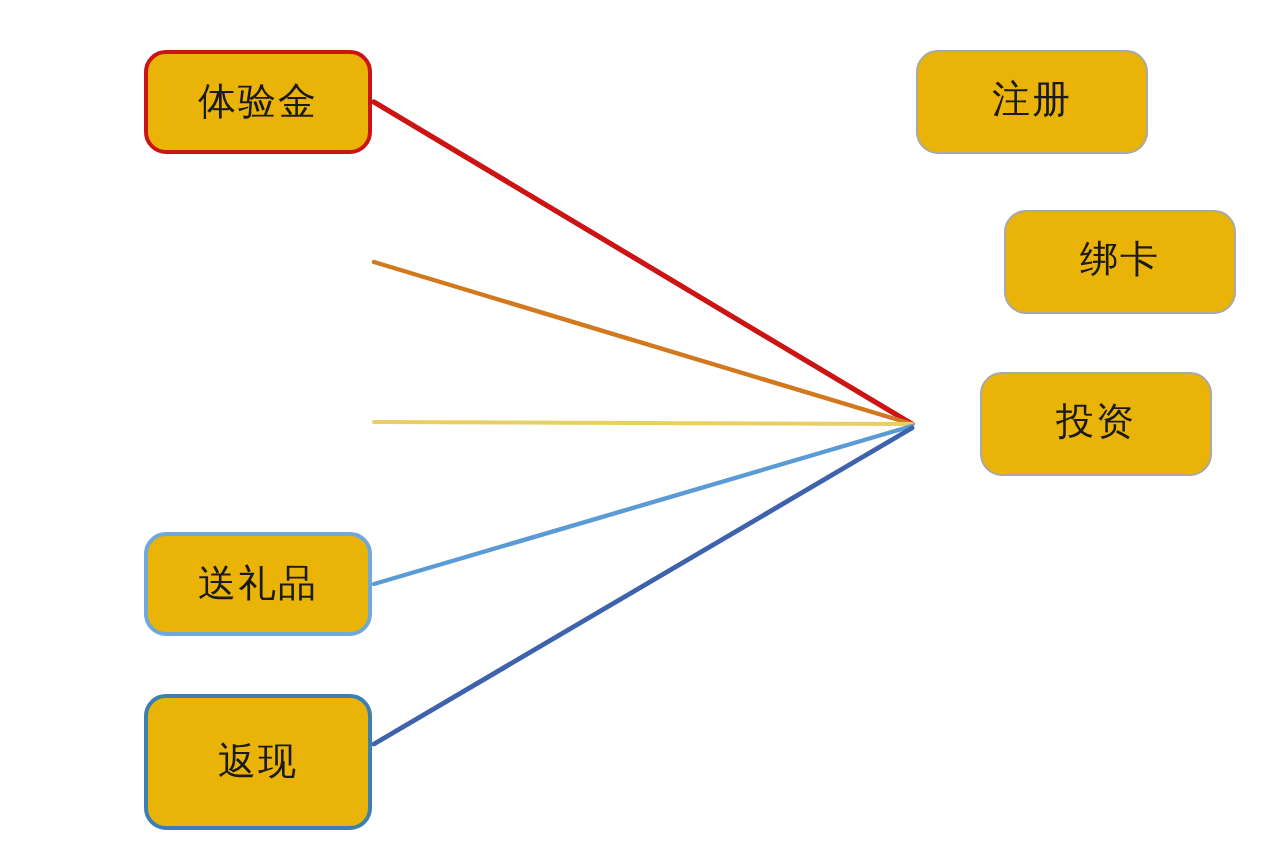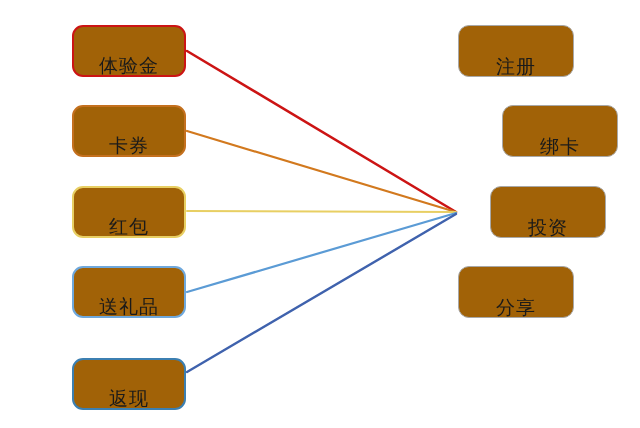--- a/index.html
+++ b/index.html
@@ -23,23 +23,23 @@
     left: 0;
     top: 0;
     width: 640px;
     height: 428px;
     pointer-events: none;
   }
   .node {
     position: absolute;
     box-sizing: border-box;
     display: flex;
-    align-items: flex-end;
+    align-items: center;
     justify-content: center;
-    background: #a16207;
+    background: #eab308;
     border-style: solid;
     border-radius: 11px;
     text-align: center;
     line-height: 1;
     color: #1a1a1a;
     font-size: 19px;
     letter-spacing: 1px;
     white-space: nowrap;
     z-index: 2;
   }
@@ -48,20 +48,21 @@
     width: 114px;
     height: 52px;
     border-width: 2.4px;
   }
   .node.right {
     left: 458px;
     width: 116px;
     height: 52px;
     border-width: 1.6px;
     border-color: #a8a8a8;
+    font-family: Liberation Mono, monospace;
   }
   .node-label {
     display: block;
   }
 </style>
 </head>
 <body>
 
 <div id="canvas">
 
@@ -69,39 +70,30 @@
       <line x1="187" y1="51" x2="456" y2="212" stroke="#CC1414" stroke-width="2.6" stroke-linecap="round"></line>
       <line x1="187" y1="131" x2="456" y2="212" stroke="#D2791E" stroke-width="2.2" stroke-linecap="round"></line>
       <line x1="187" y1="211" x2="456" y2="212" stroke="#E8CF63" stroke-width="2" stroke-linecap="round"></line>
       <line x1="187" y1="292" x2="456" y2="213" stroke="#5B9BD5" stroke-width="2.2" stroke-linecap="round"></line>
       <line x1="187" y1="372" x2="456" y2="214" stroke="#3F62AD" stroke-width="2.4" stroke-linecap="round"></line>
     </svg>
 
   <div class="node left" style="left: 72px; top: 25px; width: 114px; height: 52px; border-color: rgb(204, 20, 20);">
     <span class="node-label">体验金</span>
   </div>
-  <div class="node left" style="left: 72px; top: 105px; width: 114px; height: 52px; border-color: rgb(196, 112, 30);">
-    <span class="node-label">卡券</span>
-  </div>
-  <div class="node left" style="left: 72px; top: 186px; width: 114px; height: 52px; border-color: rgb(232, 207, 99);">
-    <span class="node-label">红包</span>
-  </div>
   <div class="node left" style="left: 72px; top: 266px; width: 114px; height: 52px; border-color: rgb(111, 168, 220); font-family: Liberation Serif, serif;">
     <span class="node-label">送礼品</span>
   </div>
-  <div class="node left" style="left: 72px; top: 358px; width: 114px; height: 52px; border-color: rgb(60, 127, 177);">
+  <div class="node left" style="left: 72px; top: 347px; width: 114px; height: 68px; border-color: rgb(60, 127, 177);">
     <span class="node-label">返现</span>
   </div>
 
   <div class="node right" style="left: 458px; top: 25px; width: 116px; height: 52px; border-color: rgb(168, 168, 168);">
     <span class="node-label">注册</span>
   </div>
   <div class="node right" style="left: 458px; top: 105px; width: 116px; height: 52px; border-color: rgb(168, 168, 168); margin-left: 44px;">
     <span class="node-label">绑卡</span>
   </div>
   <div class="node right" style="left: 458px; top: 186px; width: 116px; height: 52px; border-color: rgb(168, 168, 168); margin-left: 32px;">
     <span class="node-label">投资</span>
   </div>
-  <div class="node right" style="left: 458px; top: 266px; width: 116px; height: 52px; border-color: rgb(168, 168, 168);">
-    <span class="node-label">分享</span>
-  </div>
 
 </div>
 
 </body></html>

